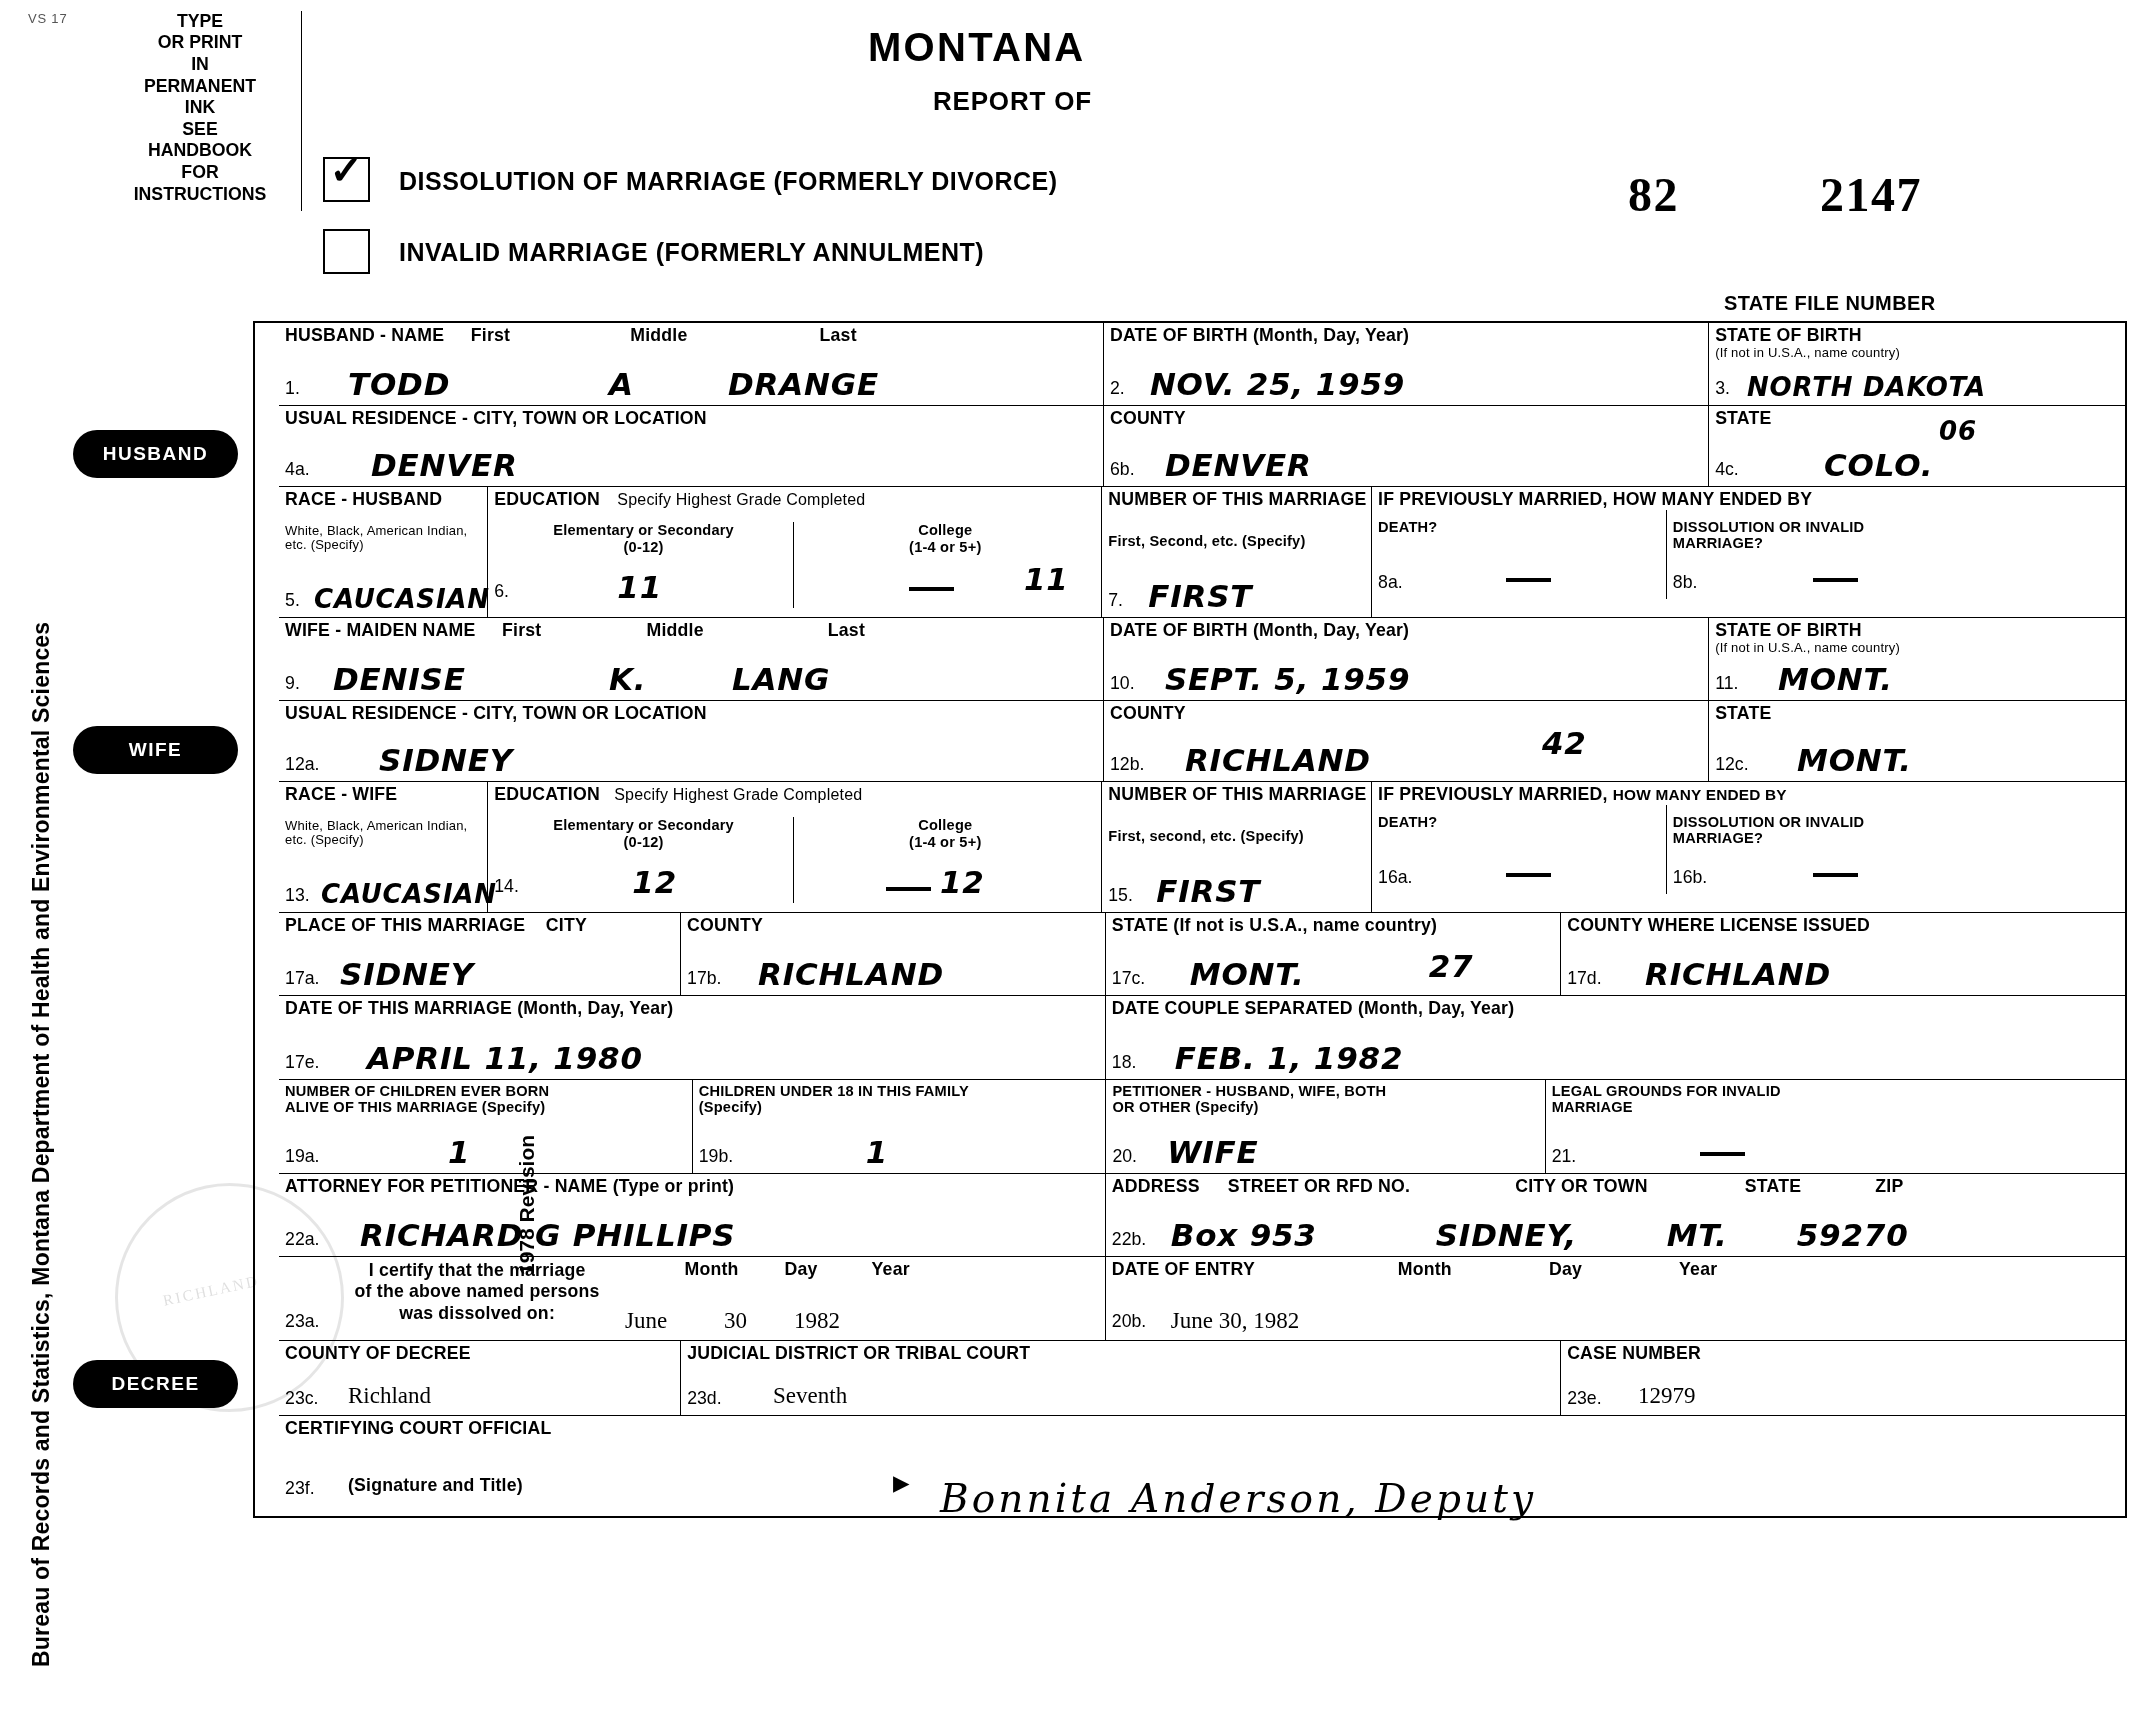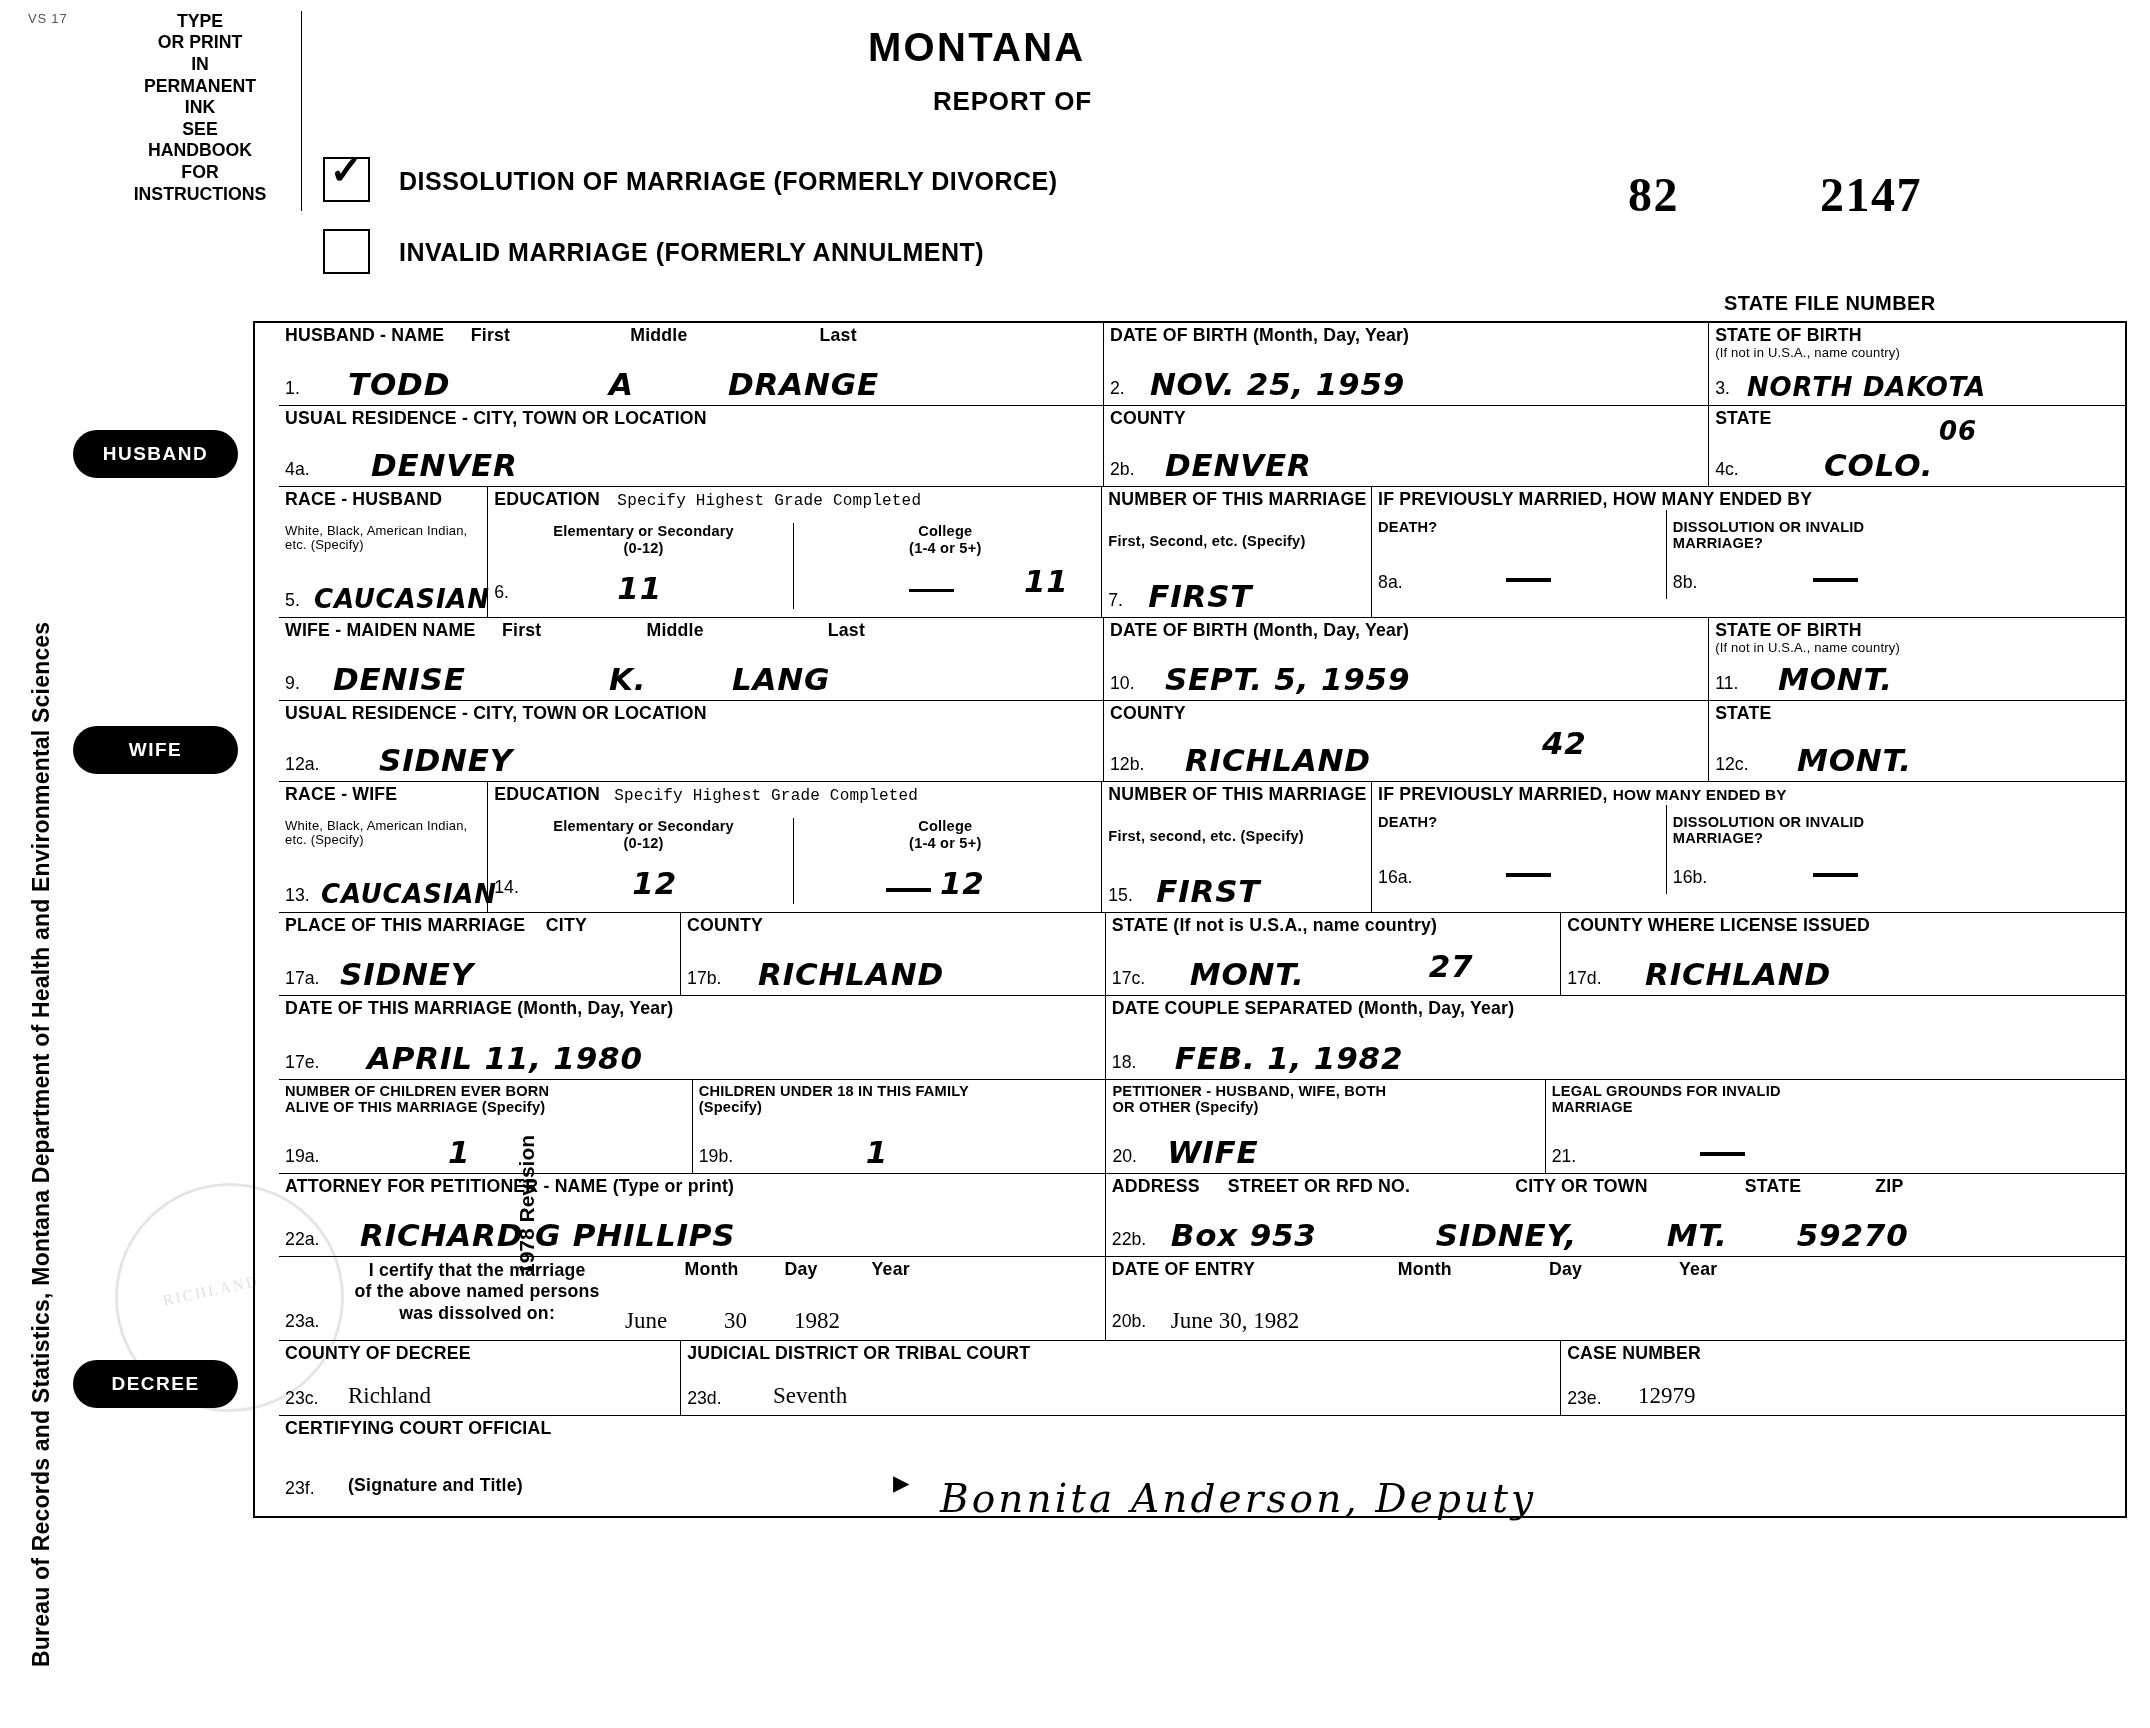--- a/index.html
+++ b/index.html
@@ -175,21 +175,21 @@
   }
   .cell:last-child { border-right: none; }
 
   .lbl {
     font-size: 17.7px;
     font-weight: bold;
     letter-spacing: 0.2px;
     line-height: 1.12;
     white-space: nowrap;
   }
-  .lbl .norm { font-weight: normal; font-size: 16px; font-family: Liberation Mono, monospace; }
+  .lbl .norm { font-weight: normal; font-size: 16px; }
   .lbl.small { font-size: 14.6px; font-weight: bold; }
   .lbl.smaller { font-size: 13px; font-weight: normal; }
   .num {
     font-size: 17.7px;
     font-weight: normal;
     position: absolute;
     left: 6.1px;
     bottom: 6.1px;
   }
   .hand {
@@ -327,21 +327,21 @@
     </div>
 
     <div class="row" style="height:81px">
       <div class="cell" style="width:837px">
         <div class="lbl">USUAL RESIDENCE - CITY, TOWN OR LOCATION</div>
         <div class="num">4a.</div>
         <div class="hand" style="left:92px">DENVER</div>
       </div>
       <div class="cell" style="width:614px">
         <div class="lbl">COUNTY</div>
-        <div class="num">2b.</div>
+        <div class="num">6b.</div>
         <div class="hand" style="left:61px">DENVER</div>
       </div>
       <div class="cell" style="width:422px">
         <div class="lbl">STATE</div>
         <div class="num">4c.</div>
         <div class="hand" style="left:115px">COLO.</div>
         <div class="hand sm" style="left:230px; bottom:40px">06</div>
       </div>
     </div>
 

